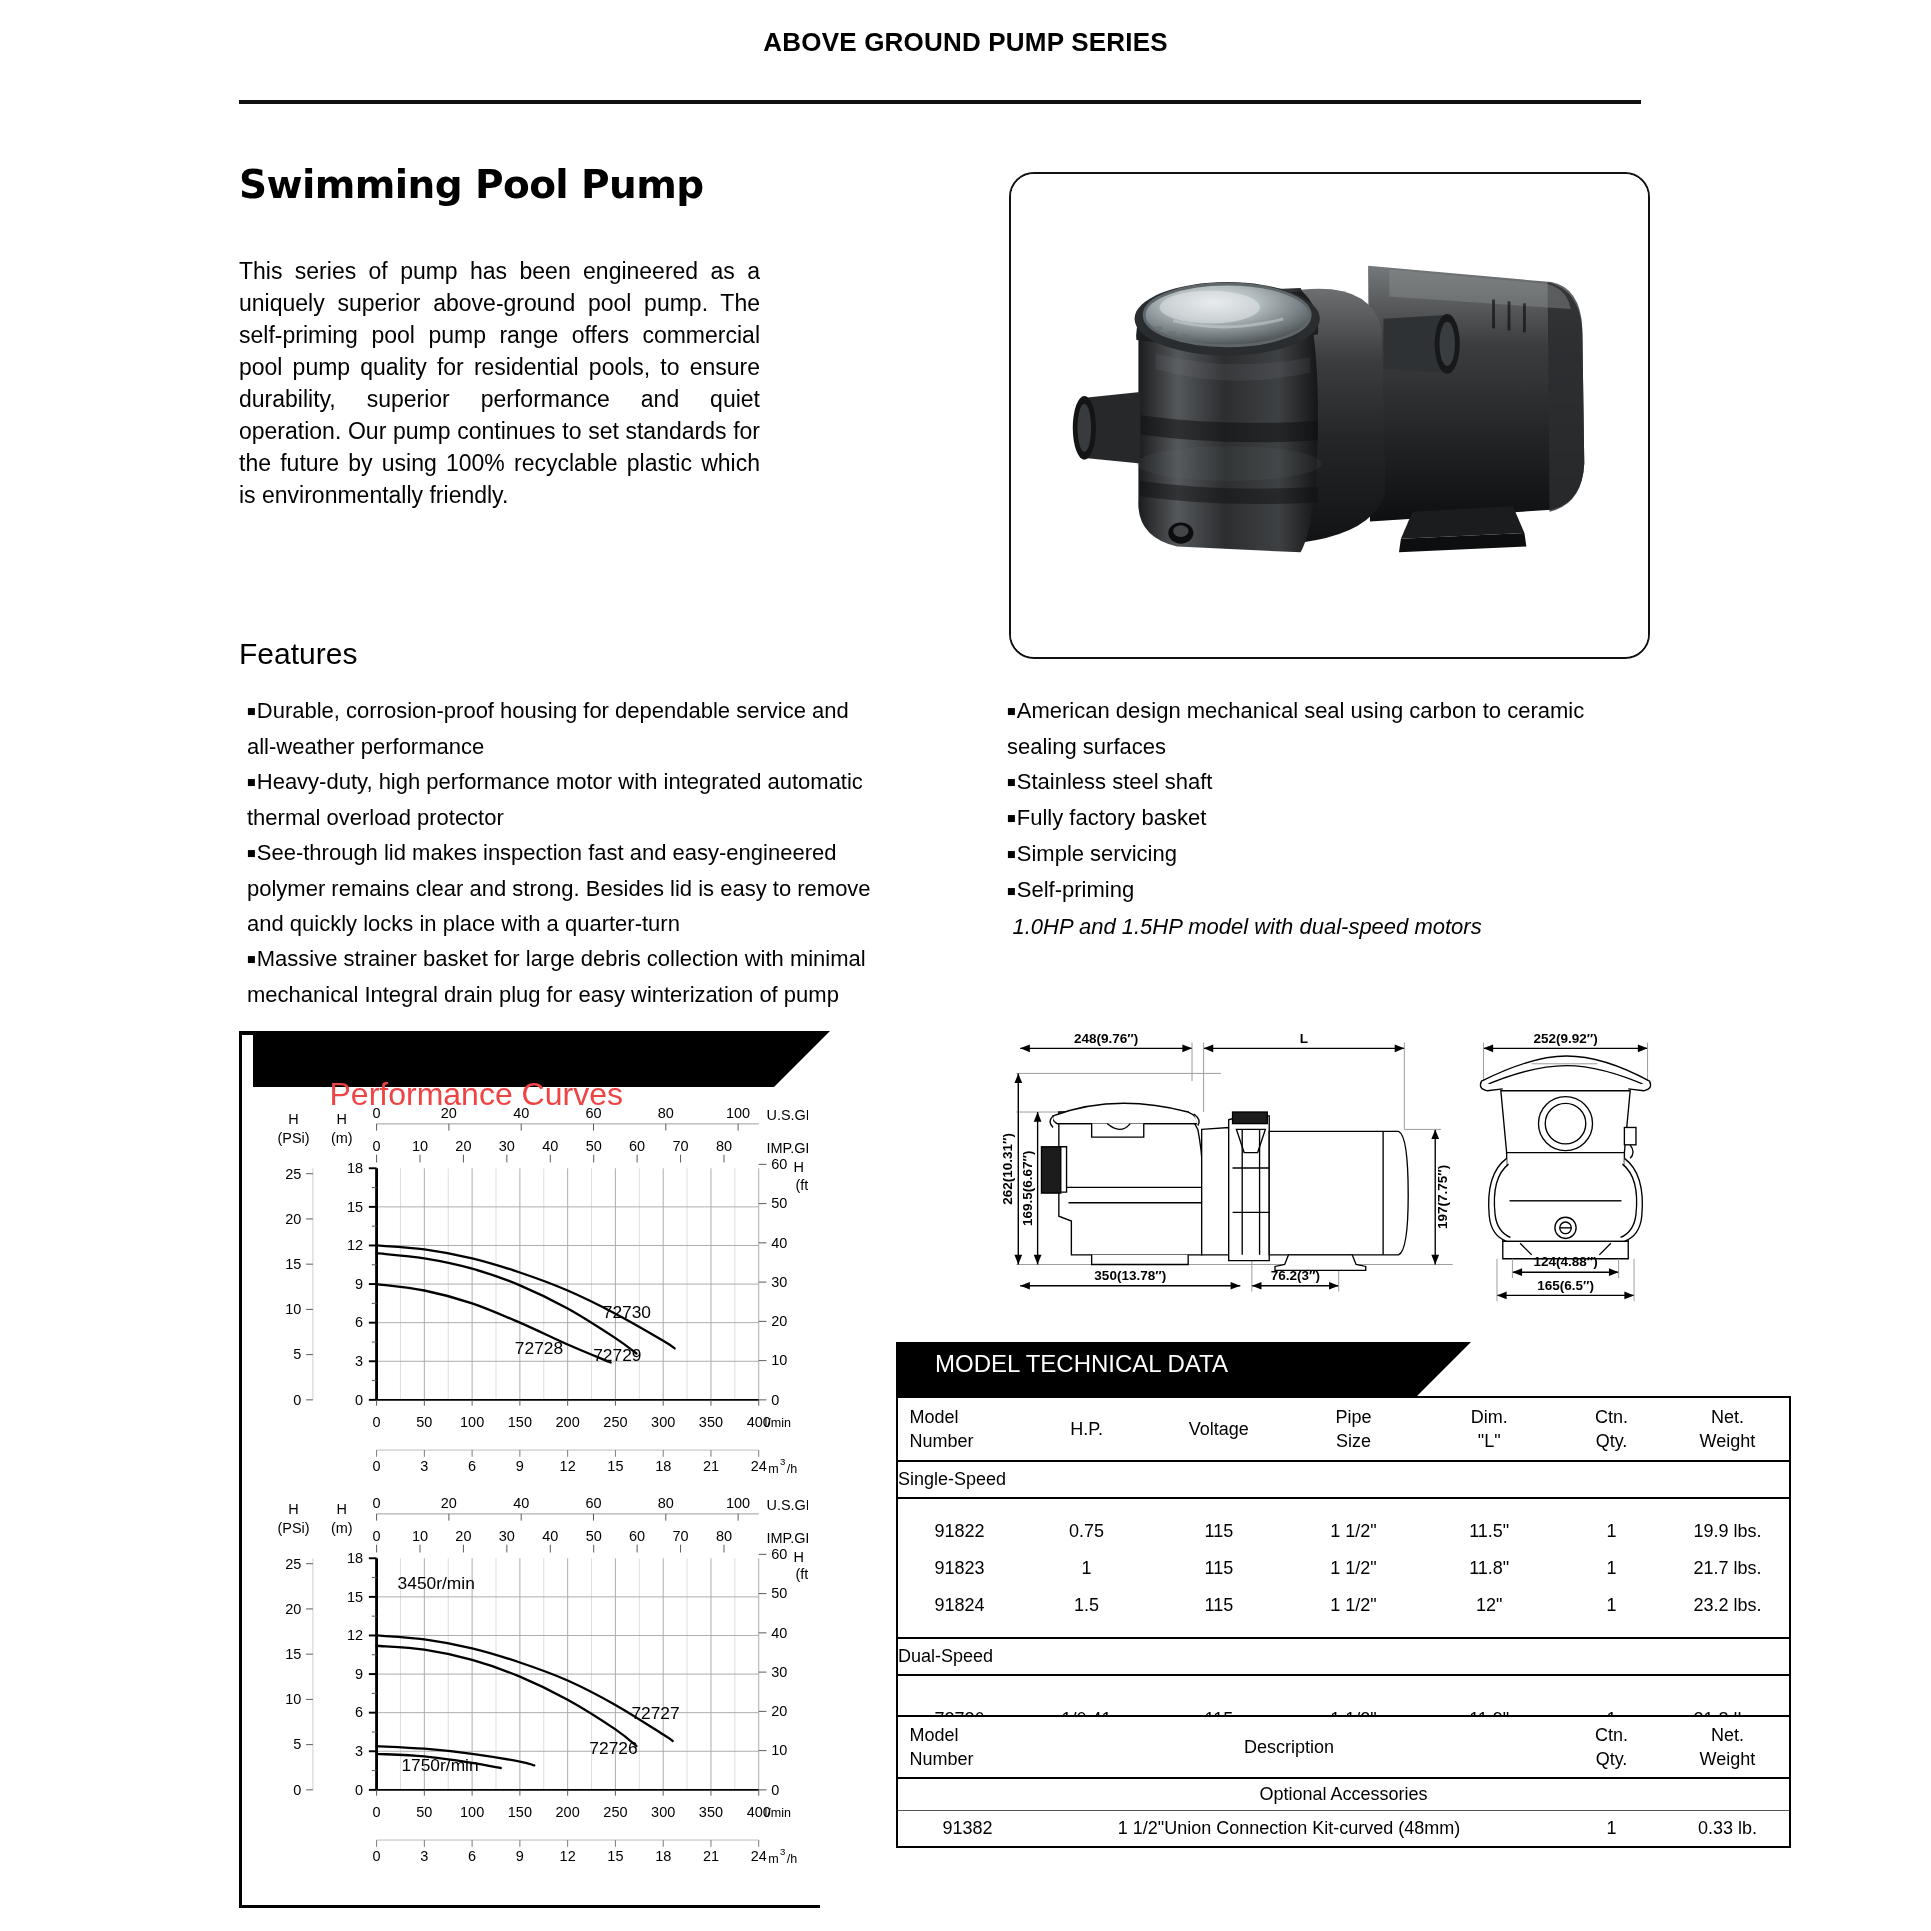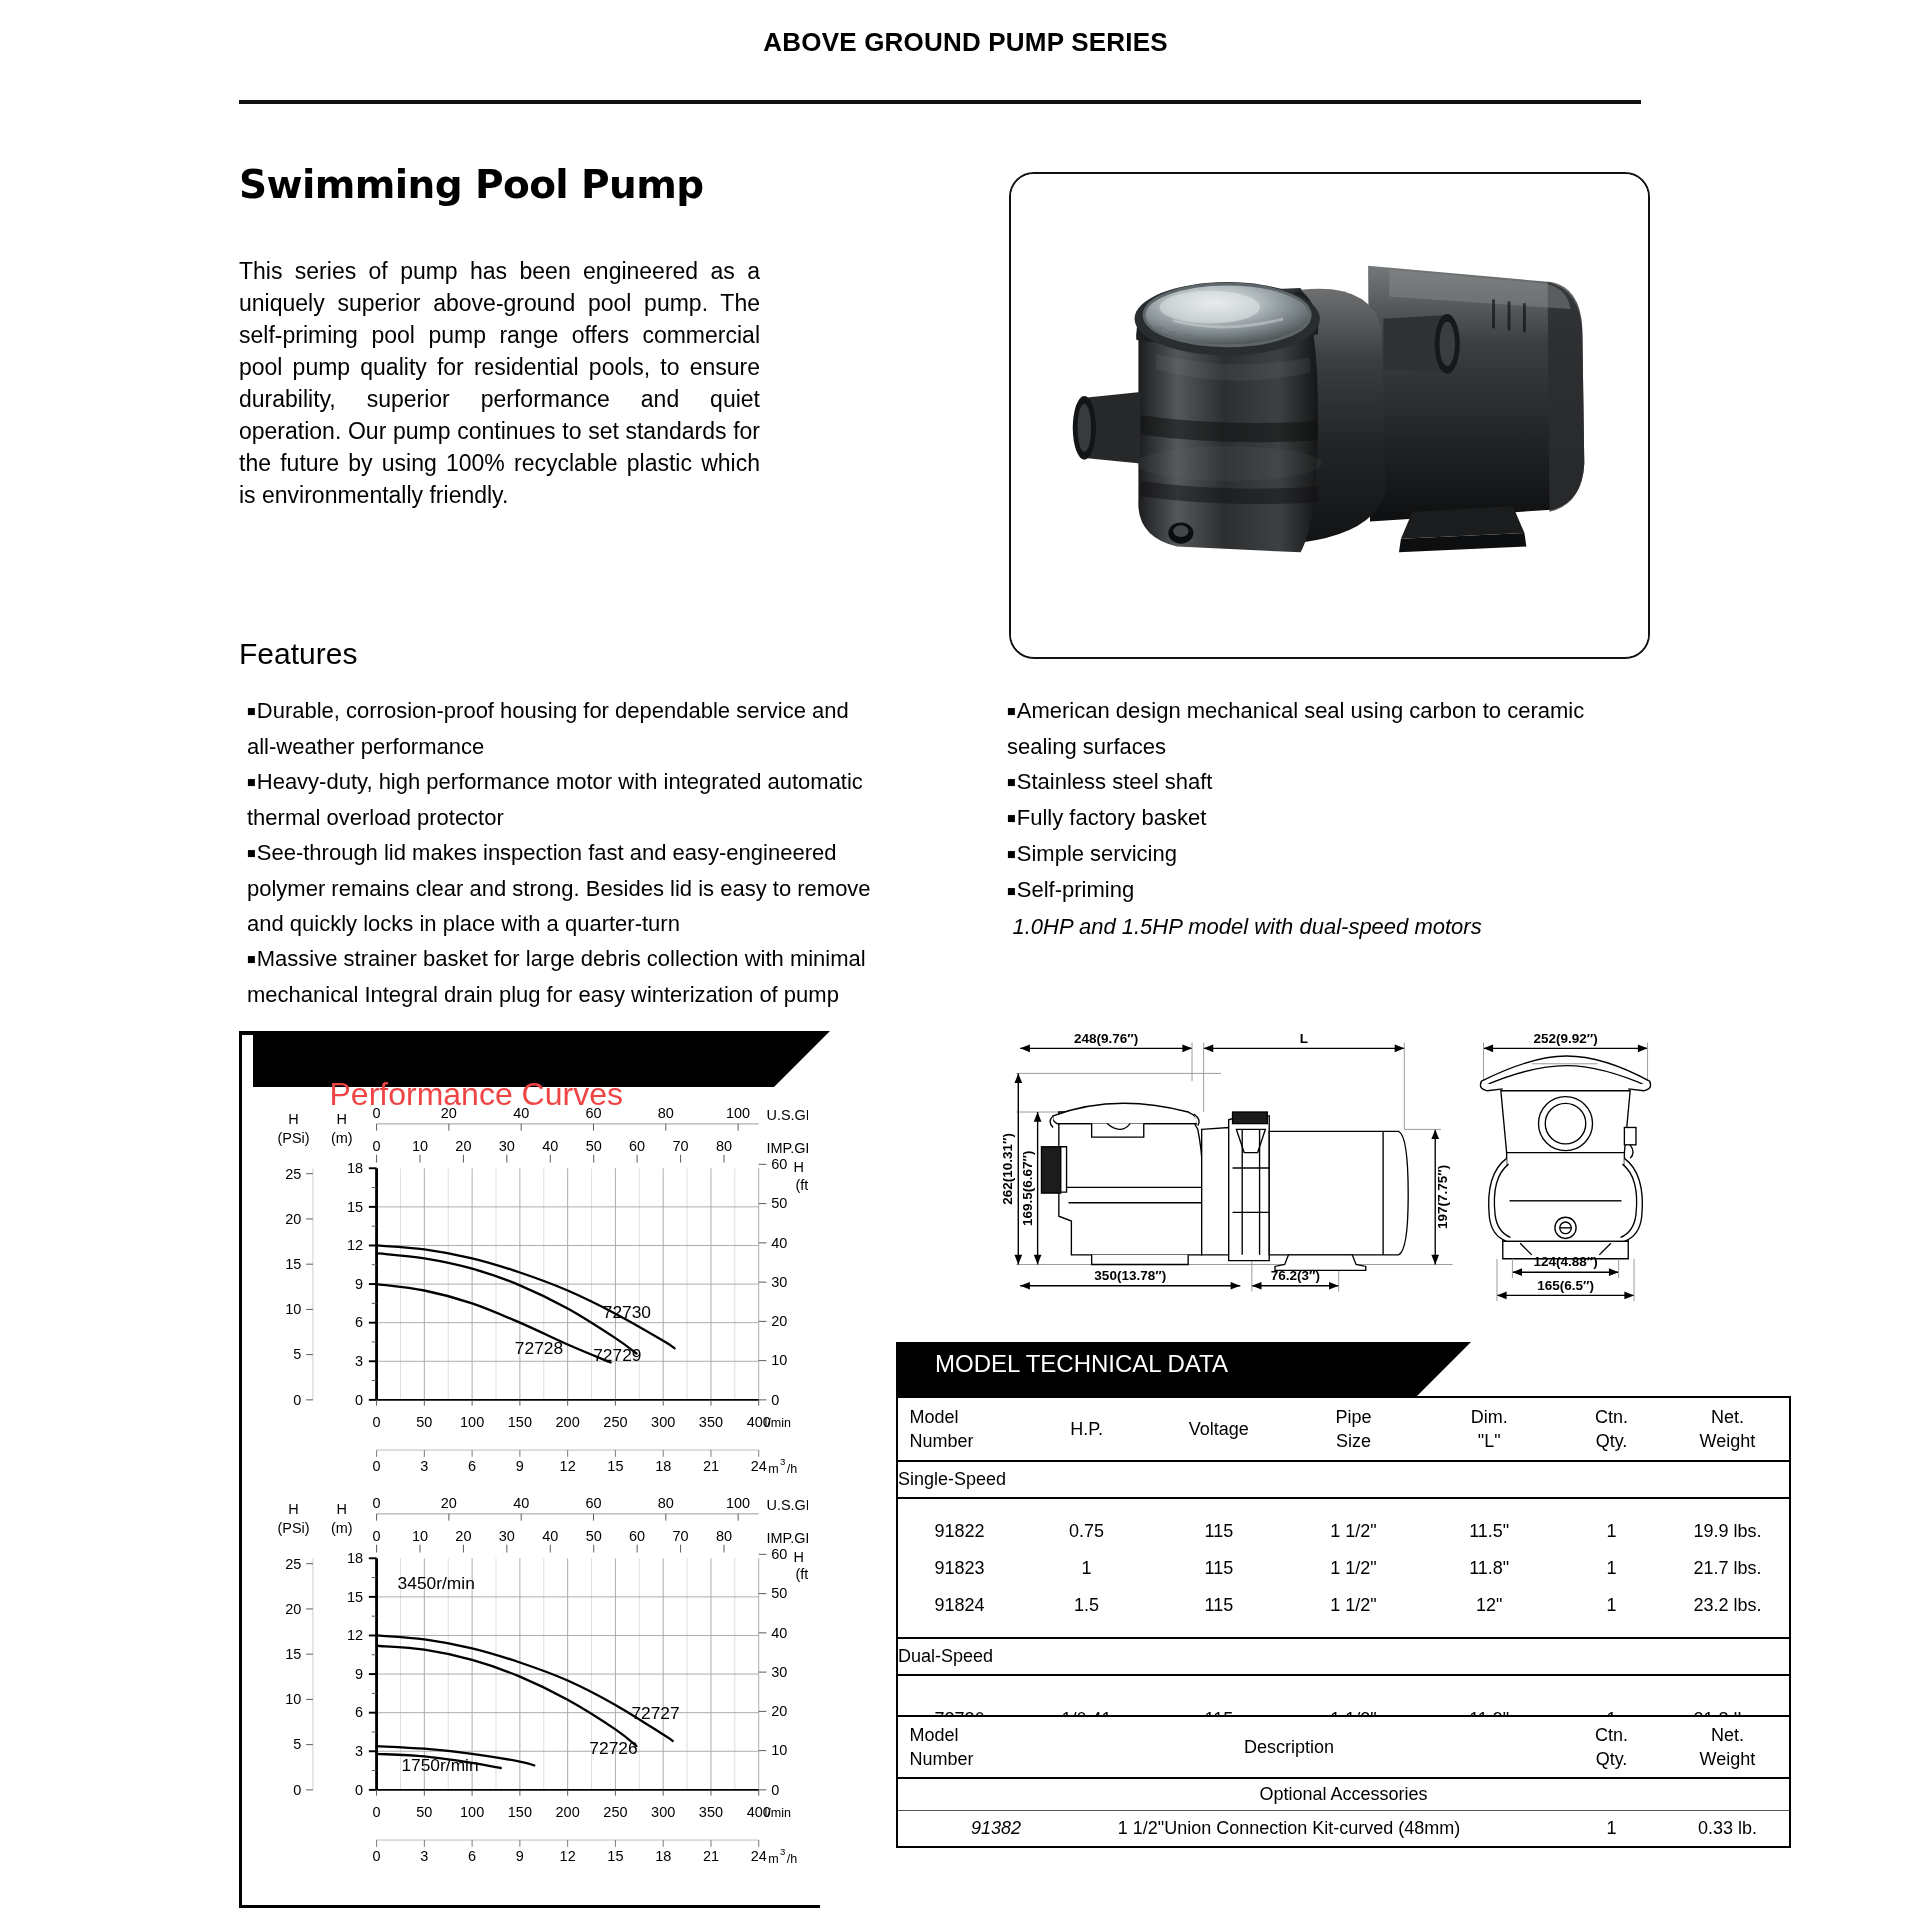--- a/index.html
+++ b/index.html
@@ -68,21 +68,21 @@
   .row td{height:37px;text-align:center;vertical-align:middle;}
   .sep-strong{border-bottom:2.9px solid #000;}
   .spacer td{height:13.5px;}
 
   .acc-tbl{margin-top:0;}
   .acc-hdr td{height:60px;vertical-align:middle;text-align:center;line-height:24px;
     border-bottom:2.9px solid #000;}
   .acc-hdr td.l{text-align:left;padding-left:11.6px;}
   .acc-grp td{height:31px;text-align:center;padding-left:11.6px;border-bottom:1.9px solid #555;margin-top:35px;}
   .acc-row td{height:35px;text-align:center;vertical-align:middle;}
-  .acc-row td.l{text-align:right;padding-left:16px;font-style:italic;}
+  .acc-row td.l{text-align:center;padding-left:16px;}
 </style>
 </head>
 <body>
 
 <div class="page">
 
   <div class="doc-header">
     <div class="t">ABOVE GROUND PUMP SERIES</div>
   </div>
   <div class="header-rule"></div>

